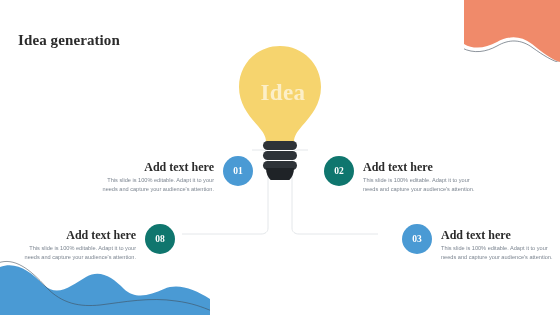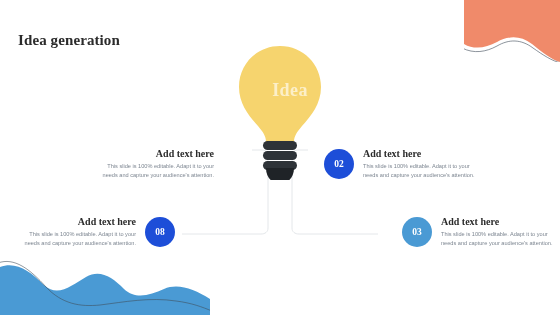--- a/index.html
+++ b/index.html
@@ -61,26 +61,26 @@
   
   .bulb {
     position: absolute;
     left: 232px;
     top: 44px;
     width: 96px;
     height: 136px;
   }
   .bulb-label {
     position: absolute;
-    left: 242px;
+    left: 235px;
     top: 80px;
     width: 96px;
     text-align: center;
     font-family: "Liberation Serif", serif;
-    font-size: 18px;
+    font-size: 23px;
     font-weight: bold;
     color: rgba(255,255,255,0.62);
     letter-spacing: 0.4px;
   }
 
   
   .item {
     position: absolute;
     display: flex;
     align-items: center;
@@ -95,24 +95,24 @@
     width: 118px;
   }
   .txt.r {
     text-align: right;
   }
   .txt.l {
     text-align: left;
   }
   .head {
     font-family: "Liberation Serif", serif;
-    font-size: 10px;
+    font-size: 12px;
     font-weight: bold;
     color: #2b2b2b;
-    margin: 0 0 2px 0;
+    margin: 12px 0 2px 0;
     line-height: 1.2;
   }
   .body {
     font-size: 5.6px;
     color: #7d8691;
     line-height: 1.62;
     margin: 0;
   }
   .badge {
     width: 30px;
@@ -121,21 +121,21 @@
     flex: 0 0 30px;
     display: flex;
     align-items: center;
     justify-content: center;
     font-family: "Liberation Serif", serif;
     font-size: 9.5px;
     font-weight: bold;
     color: #ffffff;
   }
   .badge.blue  { background: #4a9ad4; }
-  .badge.coral { background: #1d4ed8; }
+  .badge.coral { background: #0f766e; }
 
   .gap-l { margin-right: 9px; }
   .gap-r { margin-left: 9px; }
 
   
   #item-01 { left: 96px;  top: 148px; }
   #item-02 { left: 324px; top: 148px; }
   #item-03 { left: 18px;  top: 216px; }
   #item-04 { left: 402px; top: 216px; }
 </style>
@@ -179,20 +179,21 @@
 
     <path d="M34,124 L62,124 C62,134 55,140 48,140 C41,140 34,134 34,124 Z" fill="#1f2327"></path>
   </svg>
   <div class="bulb-label">Idea</div>
 
   <div class="item left" id="item-01">
     <div class="txt r gap-l">
       <p class="head">Add text here</p>
       <p class="body">This slide is 100% editable. Adapt it to your needs and capture your audience's attention.</p>
     </div>
+    <div class="badge blue">01</div>
   </div>
 
   <div class="item right" id="item-02">
     <div class="badge coral">02</div>
     <div class="txt l gap-r">
       <p class="head">Add text here</p>
       <p class="body">This slide is 100% editable. Adapt it to your needs and capture your audience's attention.</p>
     </div>
   </div>
 

